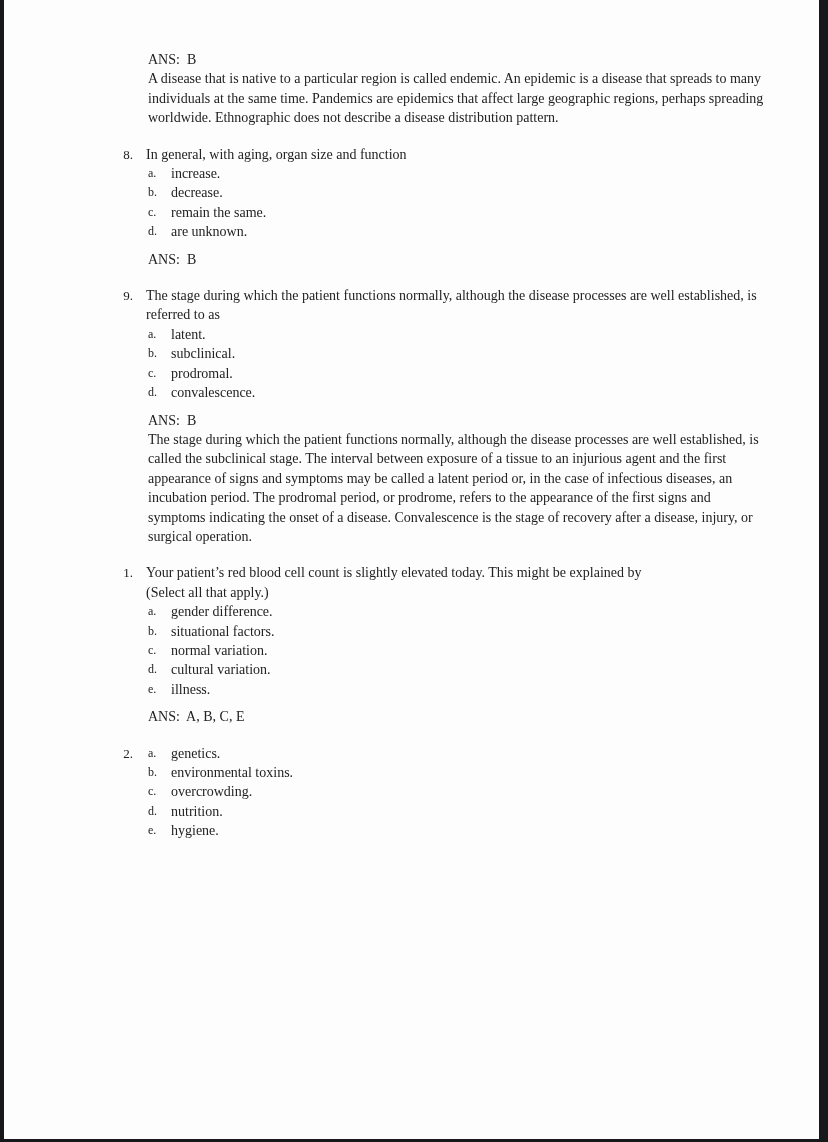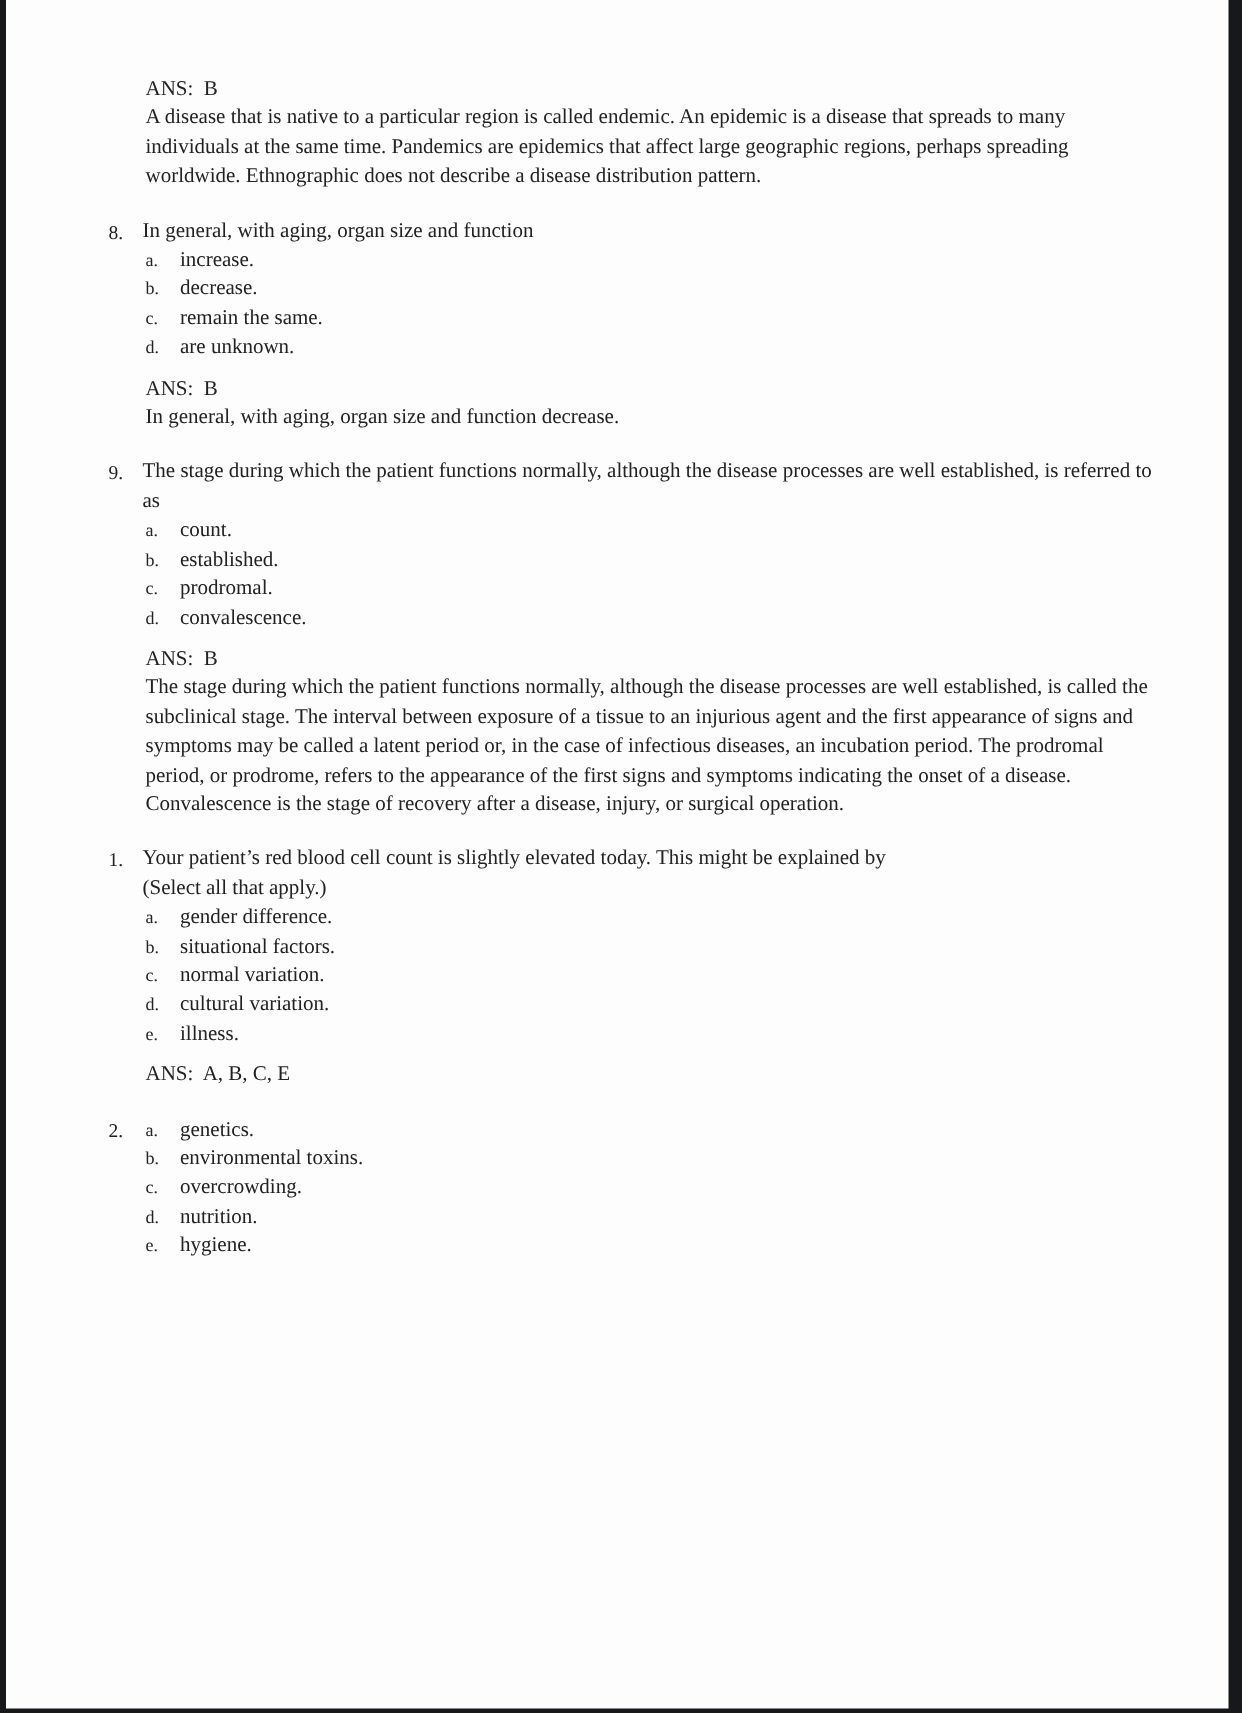--- a/index.html
+++ b/index.html
@@ -10,21 +10,21 @@
     font-family: "Liberation Serif", "DejaVu Serif", serif;
   }
   .paper {
     position: absolute;
     left: 4px; top: 0;
     width: 815px; height: 1139px;
     background: #fdfdfd;
     color: #222;
   }
   .doc {
-    padding: 50px 49px 0 48px;
+    padding: 50px 49px 0 99px;
     font-size: 14px;
     line-height: 19.4px;
   }
   .ans-label { white-space: pre-wrap; }
   .intro-answer { margin-left: 45px; }
   .question { display: flex; margin-top: 17px; }
   .qnum {
     width: 30px;
     text-align: right;
     flex-shrink: 0;
@@ -71,36 +71,35 @@
         <div class="opt">
           <div class="optletter">c.</div>
           <div>remain the same.</div>
         </div>
         <div class="opt">
           <div class="optletter">d.</div>
           <div>are unknown.</div>
         </div>
         <div class="ansblock">
           <div class="ans-label">ANS:  B</div>
-          <div>In general, with aging, organ size and function decrease.</div>
         </div>
       </div>
     </div>
 
     <div class="question">
       <div class="qnum">9.</div>
       <div class="qbody">
         <div>The stage during which the patient functions normally, although the disease processes are well established, is referred to as</div>
         <div class="opt">
           <div class="optletter">a.</div>
-          <div>count.</div>
+          <div>latent.</div>
         </div>
         <div class="opt">
           <div class="optletter">b.</div>
-          <div>established.</div>
+          <div>subclinical.</div>
         </div>
         <div class="opt">
           <div class="optletter">c.</div>
           <div>prodromal.</div>
         </div>
         <div class="opt">
           <div class="optletter">d.</div>
           <div>convalescence.</div>
         </div>
         <div class="ansblock">

